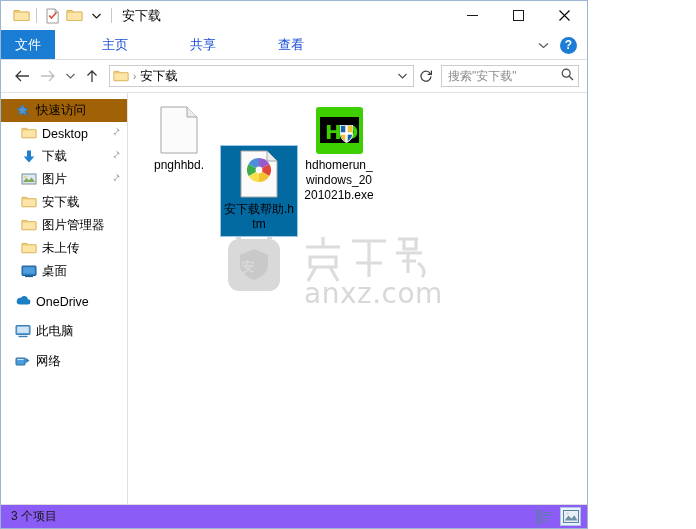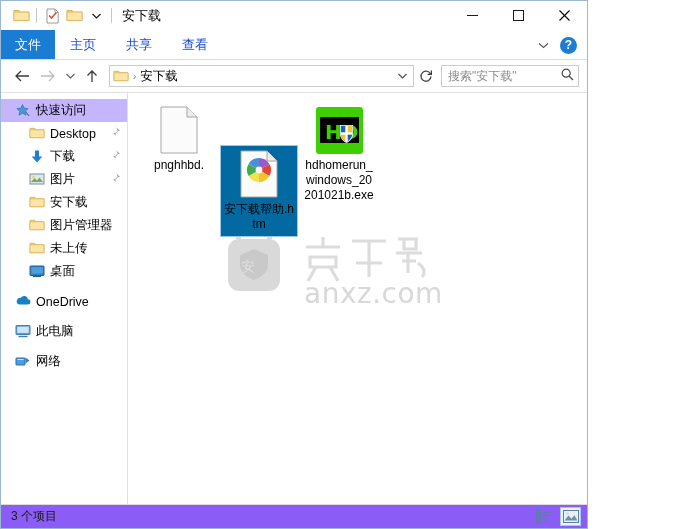--- a/index.html
+++ b/index.html
@@ -45,20 +45,21 @@
     color: #000;
   }
 
   
   .ribbon {
     height: 30px; flex: 0 0 30px;
     background: #ffffff;
     display: flex; align-items: stretch;
     border-bottom: 1px solid #dcdcdc;
     position: relative;
+    gap: 32px;
   }
   .tab {
     display: flex; align-items: center; justify-content: center;
     font-size: 13px; color: #1d4ed8;
     padding: 0 14px; min-width: 56px;
     cursor: default;
   }
   .tab.file {
     background: #1a7cd2; color: #ffffff;
     min-width: 54px;
@@ -134,23 +135,23 @@
     overflow: hidden;
     position: relative;
   }
   .nav-item {
     height: 23px; display: flex; align-items: center;
     padding-left: 20px; gap: 5px;
     font-size: 12.5px; color: #000;
     position: relative;
     white-space: nowrap;
   }
-  .nav-item.indent { padding-left: 28px; }
+  .nav-item.indent { padding-left: 20px; }
   .nav-item.root { padding-left: 14px; }
-  .nav-item.selected { background: #c4b5fd; }
+  .nav-item.selected { background: #a16207; }
   .nav-ico { width: 16px; height: 16px; flex: 0 0 16px; display:block; }
   .nav-label { font-size: 12.5px; }
   .pin { position: absolute; right: 6px; top: 4px; width: 13px; height: 13px; }
   .nav-gap { height: 7px; }
 
   
   .content {
     flex: 1; position: relative; background: #ffffff;
     overflow: hidden;
   }

